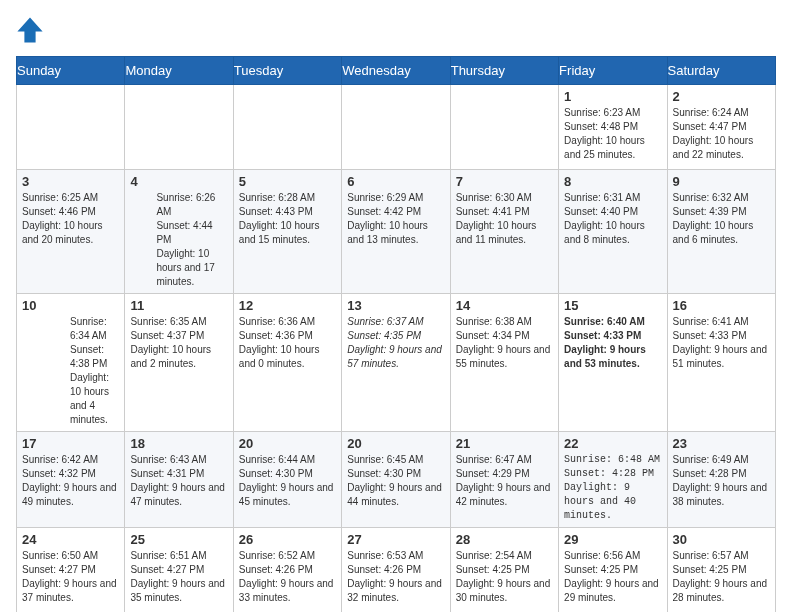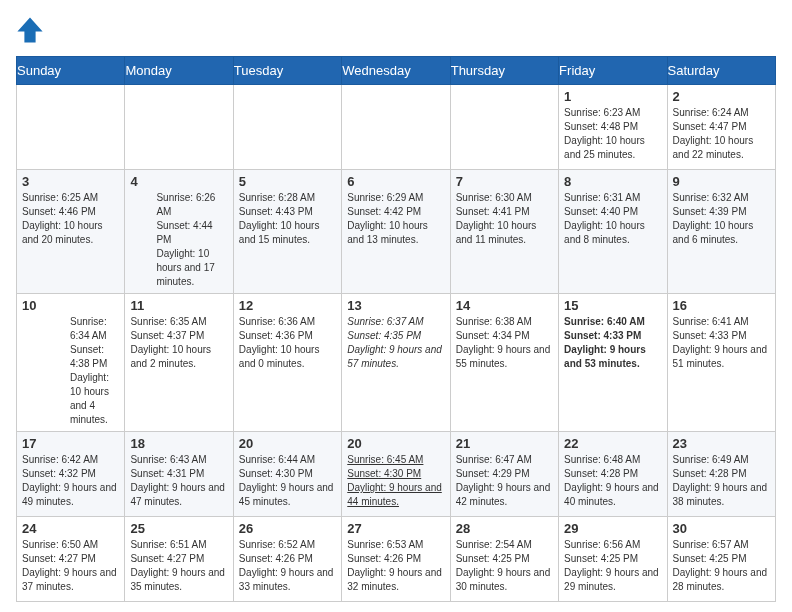--- a/index.html
+++ b/index.html
@@ -248,33 +248,33 @@
 Daylight: 9 hours and 47 minutes.</div>
         </td>
         <td>
           <span class="day-number">20</span>
           <div class="day-info" style="white-space: pre-line;">Sunrise: 6:44 AM
 Sunset: 4:30 PM
 Daylight: 9 hours and 45 minutes.</div>
         </td>
         <td>
           <span class="day-number">20</span>
-          <div class="day-info" style="white-space: pre-line; text-decoration: underline;">Sunrise: 6:45 AM
+          <div class="day-info" style="white-space: pre-line;">Sunrise: 6:45 AM
 Sunset: 4:30 PM
 Daylight: 9 hours and 44 minutes.</div>
         </td>
         <td>
           <span class="day-number">21</span>
           <div class="day-info" style="white-space: pre-line;">Sunrise: 6:47 AM
 Sunset: 4:29 PM
 Daylight: 9 hours and 42 minutes.</div>
         </td>
         <td>
           <span class="day-number">22</span>
-          <div class="day-info" style="white-space: pre-line;">Sunrise: 6:48 AM
+          <div class="day-info" style="white-space: pre-line; font-family: Liberation Mono, monospace;">Sunrise: 6:48 AM
 Sunset: 4:28 PM
 Daylight: 9 hours and 40 minutes.</div>
         </td>
         <td>
           <span class="day-number">23</span>
           <div class="day-info" style="white-space: pre-line;">Sunrise: 6:49 AM
 Sunset: 4:28 PM
 Daylight: 9 hours and 38 minutes.</div>
         </td>
       </tr>

